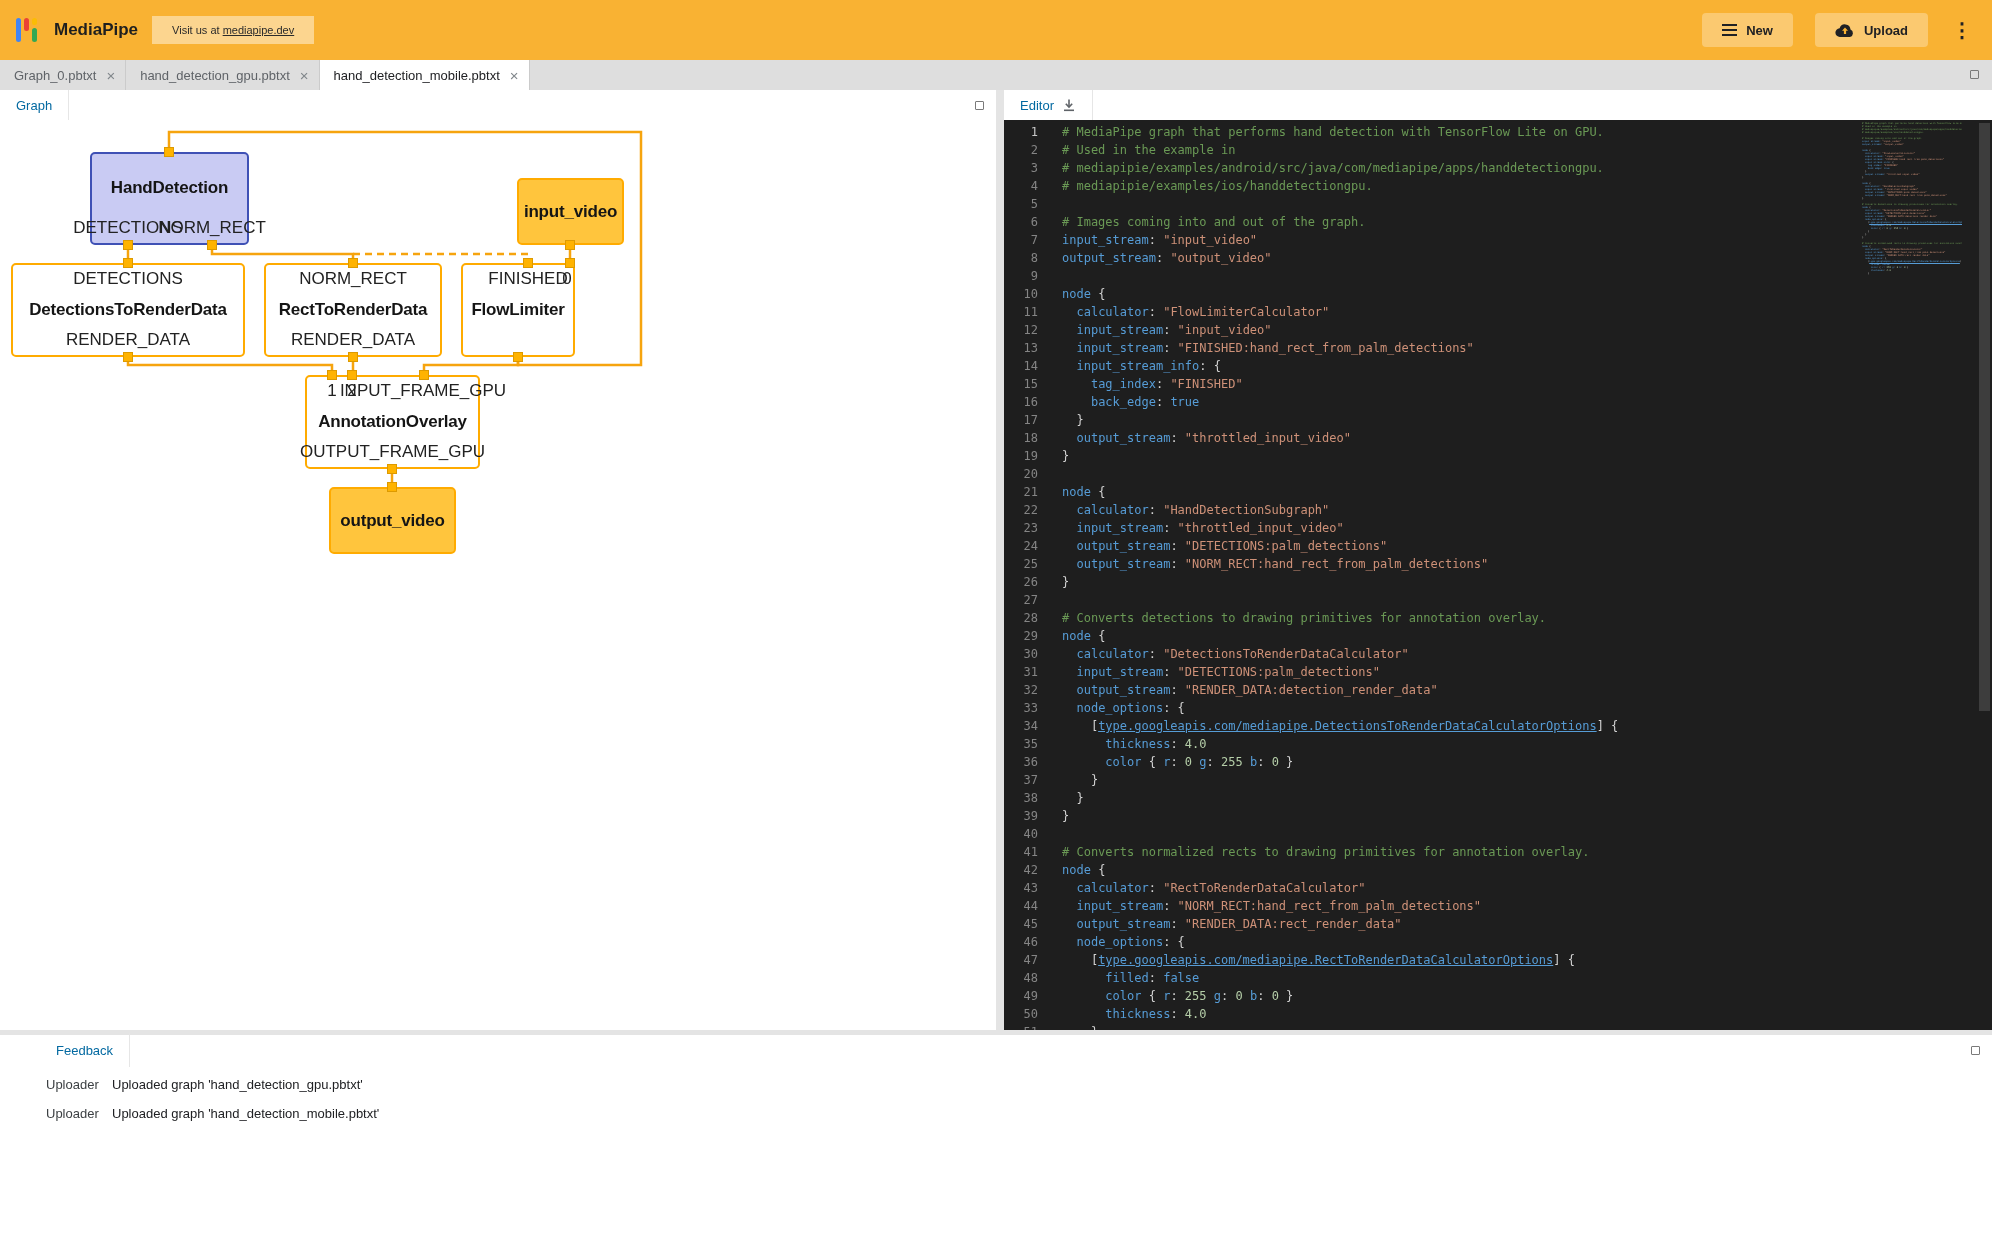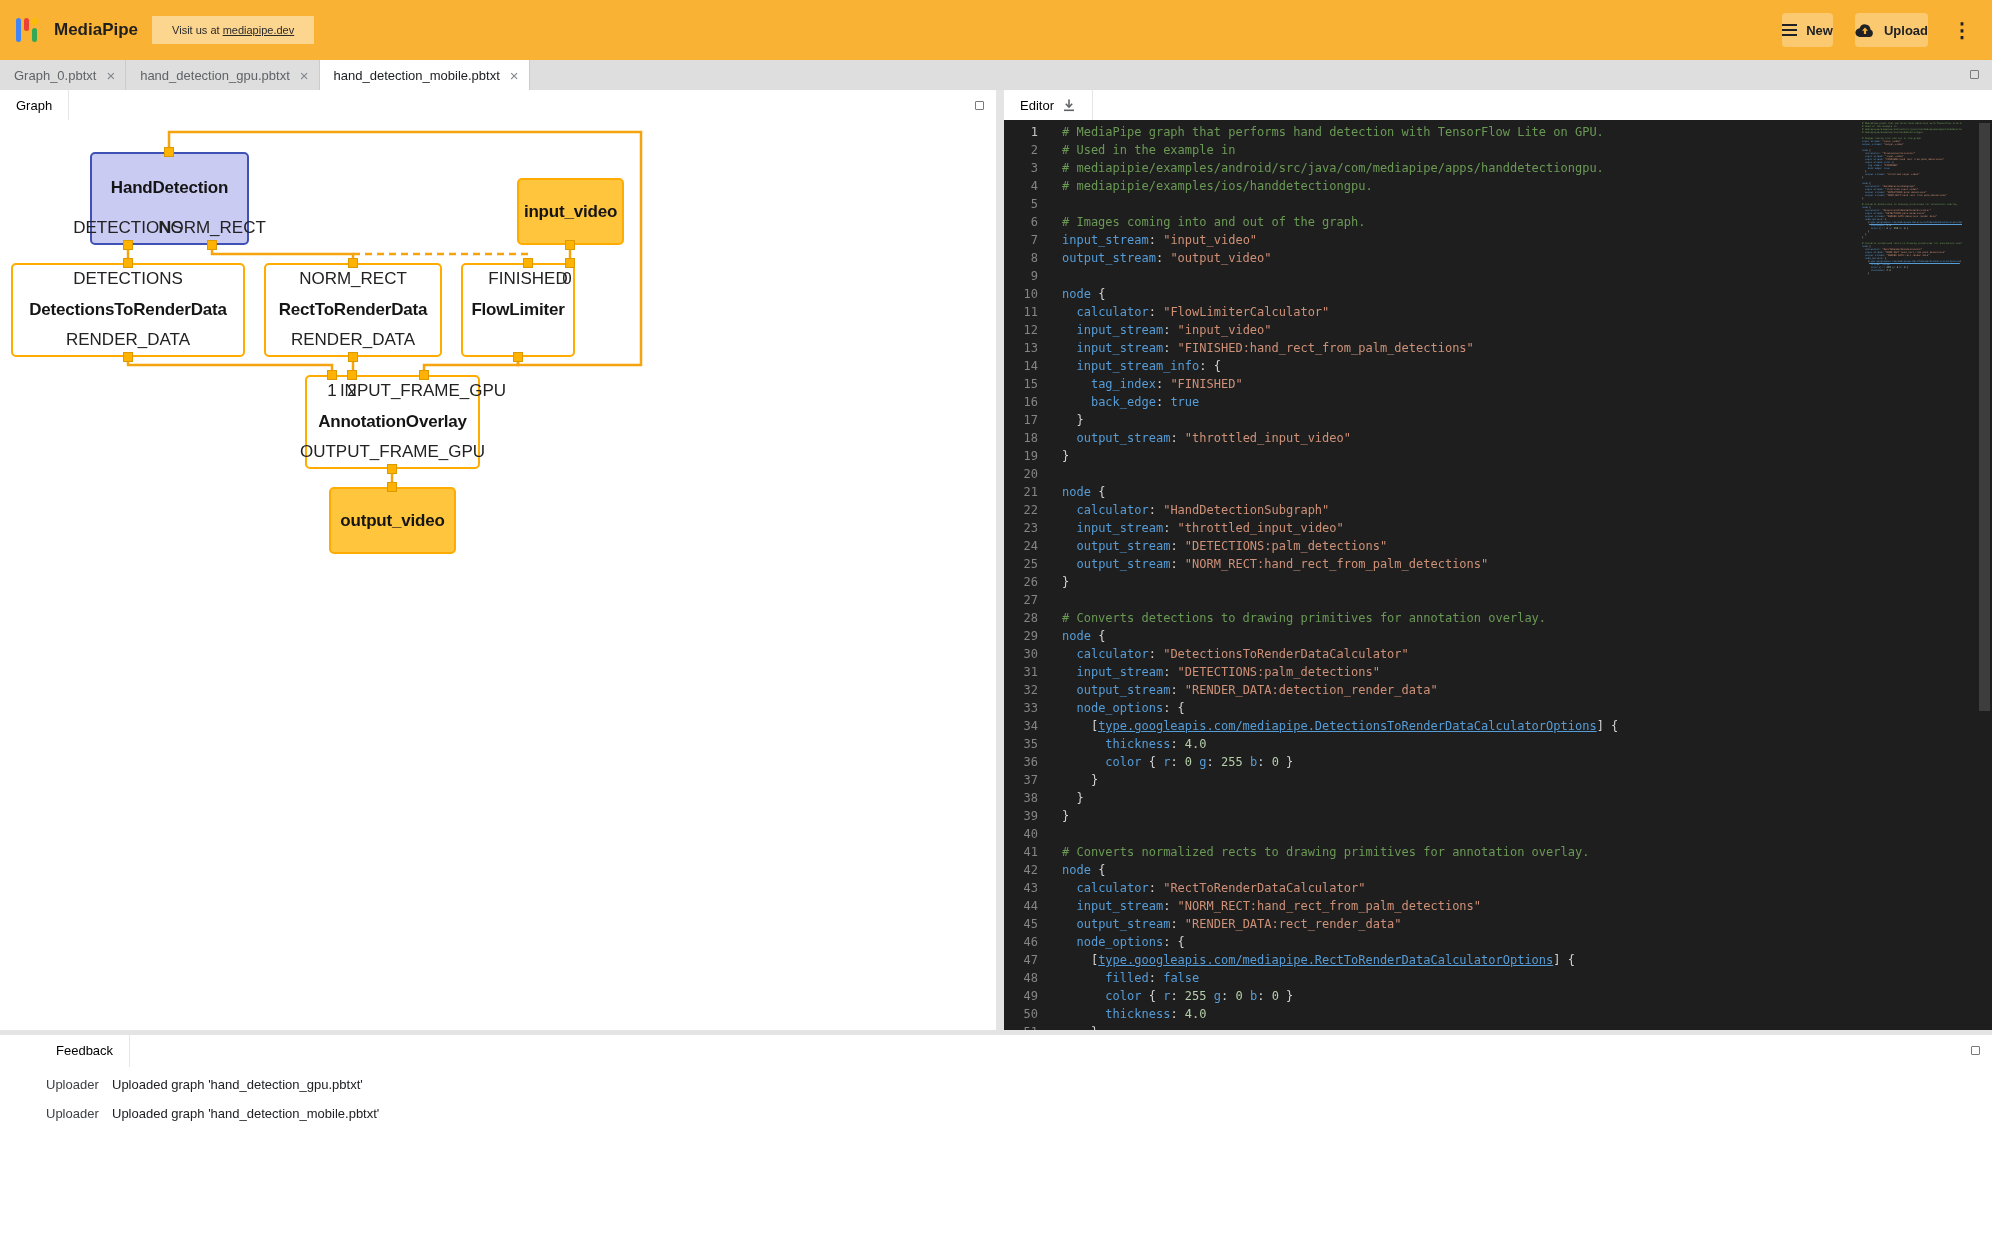--- a/index.html
+++ b/index.html
@@ -14,41 +14,41 @@
   .logo .b1 { left:0;  top:1px;  height:24px; background:#4285F4; }
   .logo .b2 { left:8px; top:1px;  height:13px; background:#EA4335; }
   .logo .b3 { left:16px; top:1px; height:7px;  background:#FBBC05; }
   .logo .b4 { left:16px; top:11px; height:14px; background:#34A853; }
   .app-title { font-size:17px; font-weight:700; color:#1F1F1F; }
   .visit-chip { background:rgba(255,255,255,.45); border-radius:0; padding:8px 20px;
                 font-size:11px; color:#2B2B2B; }
   .visit-chip .lnk { text-decoration:underline; cursor:pointer; }
   .topbar-spacer { flex:1; }
   .tb-btn { display:flex; align-items:center; gap:9px; background:rgba(255,255,255,.3);
-            border-radius:4px; padding:0 0; height:34px; font-size:13px; font-weight:700;
+            border-radius:4px; padding:0 20px; height:34px; font-size:13px; font-weight:700;
             color:#202124; margin-left:8px; cursor:pointer; }
   .h-icon { display:flex; flex-direction:column; gap:3px; }
   .h-icon i { width:15px; height:2px; background:#202124; display:block; }
   .kebab { font-size:20px; color:#202124; padding:0 4px; margin-left:6px; cursor:pointer; font-weight:700; }
 
   
   .tabbar { height:30px; background:#DEDEDE; display:flex; align-items:stretch; position:relative; }
   .file-tab { display:flex; align-items:center; padding:0 10px 0 14px; font-size:13px;
               color:#5F6368; border-right:1px solid #CBCBCB; cursor:pointer; white-space:nowrap; }
   .file-tab.active { background:#fff; color:#202124; }
   .tab-close { margin-left:10px; font-size:15px; color:#80868B; line-height:1; cursor:pointer; }
   .maxi { width:9px; height:9px; border:1.5px solid #7A7A7A; border-radius:1px; flex:none; cursor:pointer; }
   .tabbar .maxi { position:absolute; right:13px; top:10px; }
 
   
   .main { display:flex; height:940px; }
   .graph-panel { width:996px; display:flex; flex-direction:column; background:#fff; }
   .panel-header { height:30px; display:flex; align-items:center; background:#fff; flex:none; }
   .panel-tab { display:flex; align-items:center; gap:8px; height:100%; padding:17px 16px;
-               font-size:13px; color:#000000; border-right:1px solid #E6E6E6; cursor:pointer;justify-content:center; }
+               font-size:13px; color:#0369a1; border-right:1px solid #E6E6E6; cursor:pointer;justify-content:center; }
   .panel-header .maxi { margin-left:auto; margin-right:12px; }
   .splitter { width:8px; background:#E4E4E4; cursor:col-resize; }
 
   
   .graph-canvas { position:relative; flex:1; overflow:hidden; background:#fff; }
   .edges { position:absolute; left:0; top:0; z-index:2; pointer-events:none; }
   .edge-lines polyline { fill:none; stroke:var(--edge,#F9A825); stroke-width:2.5; }
   .edge-lines .dashed { stroke-dasharray:7 5; }
   .ports rect { fill:var(--port-fill,#FFB300); stroke:#DD9A00; stroke-width:1; }
   .gnode { position:absolute; z-index:1; border:2px solid var(--node-border,#FFAB00);

